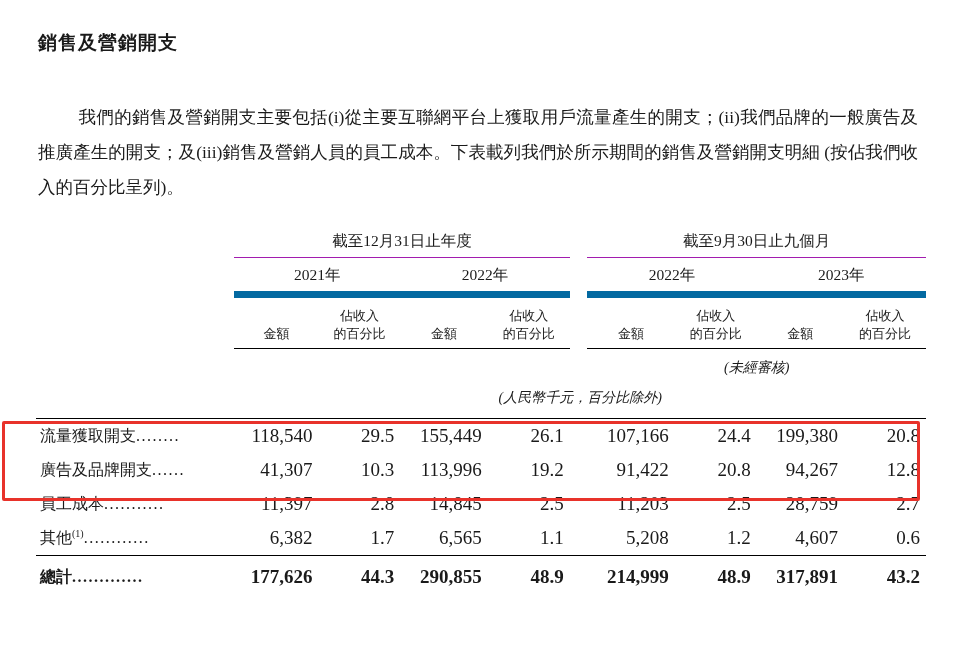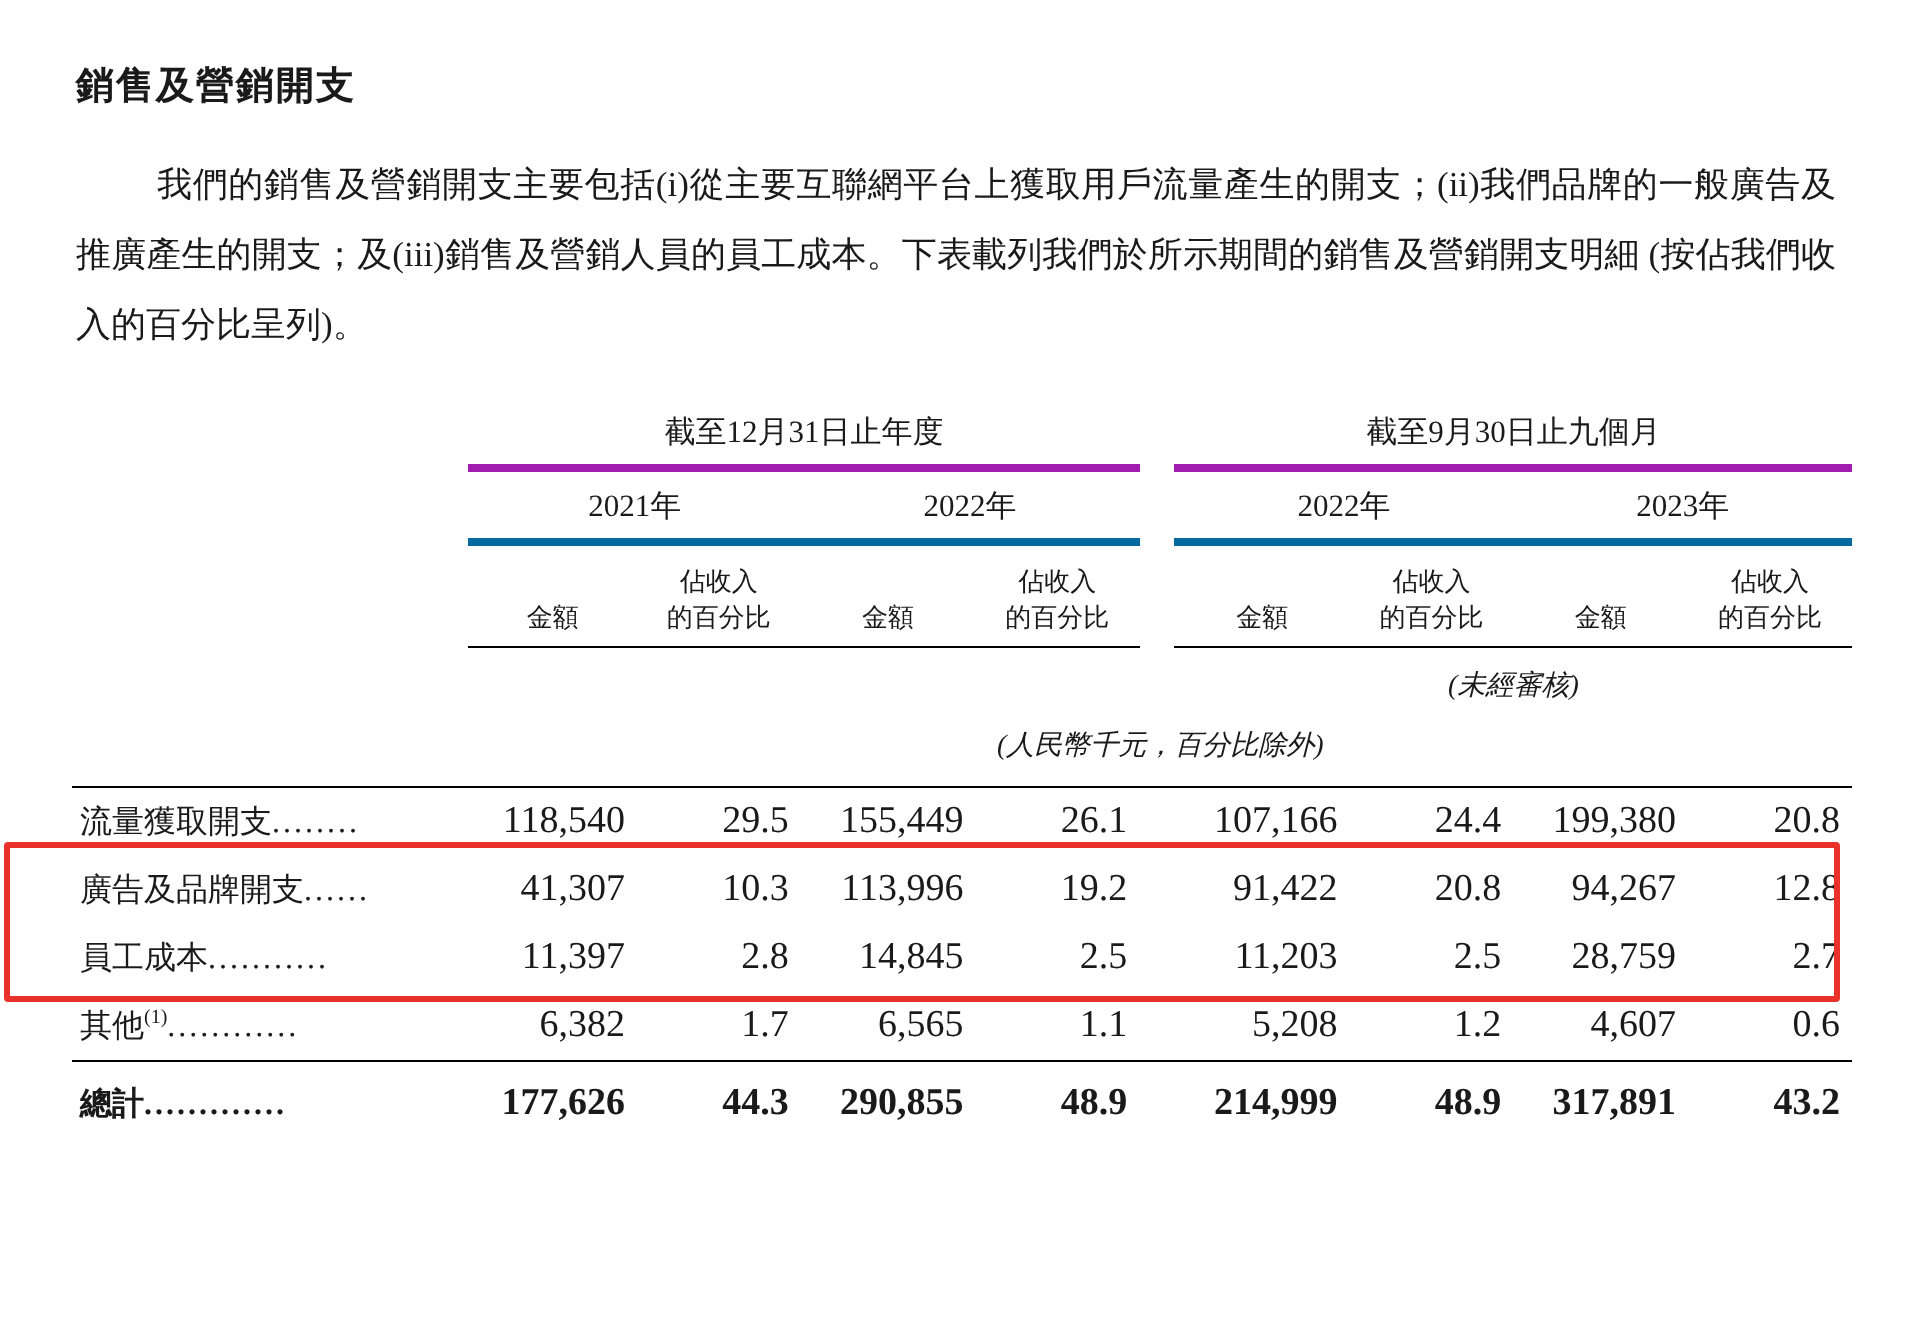--- a/index.html
+++ b/index.html
@@ -22,21 +22,21 @@
     padding: 26px 40px 0 36px;
   }
   .section-title {
     font-size: 19px;
     font-weight: bold;
     letter-spacing: 1px;
     margin: 4px 0 0 0;
     padding-left: 2px;
   }
   .body-text {
-    margin-top: 19px;
+    margin-top: 44px;
     font-size: 17.5px;
     line-height: 2.0;
     text-align: justify;
     text-justify: inter-ideograph;
     padding: 0 8px 0 2px;
   }
   .body-text .indent {
     display: inline-block;
     width: 2.3em;
   }
@@ -51,27 +51,27 @@
     padding: 0;
     font-weight: normal;
     vertical-align: bottom;
   }
 
   
   .hdr-group {
     text-align: center;
     font-size: 15.5px;
     padding-bottom: 5px !important;
-    border-bottom: 4px solid #a21caf;
+    border-bottom: 1px solid #a21caf;
   }
   .hdr-year {
     text-align: center;
     font-size: 15.5px;
     padding: 7px 0 5px 0 !important;
-    border-bottom: 4px solid #0369a1;
+    border-bottom: 7px solid #0369a1;
   }
   .hdr-sub {
     text-align: center;
     font-size: 13px;
     line-height: 1.35;
     padding: 9px 0 6px 0 !important;
     border-bottom: 1px solid #000;
   }
   .hdr-note {
     text-align: center;

